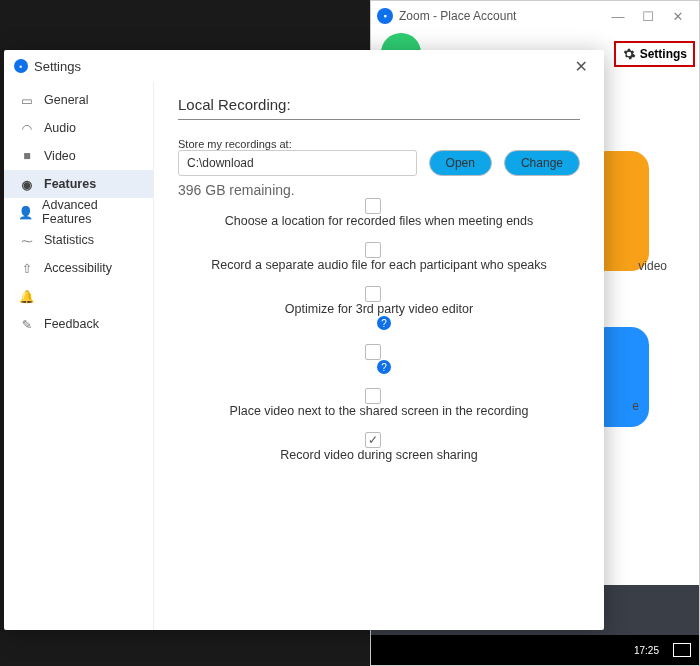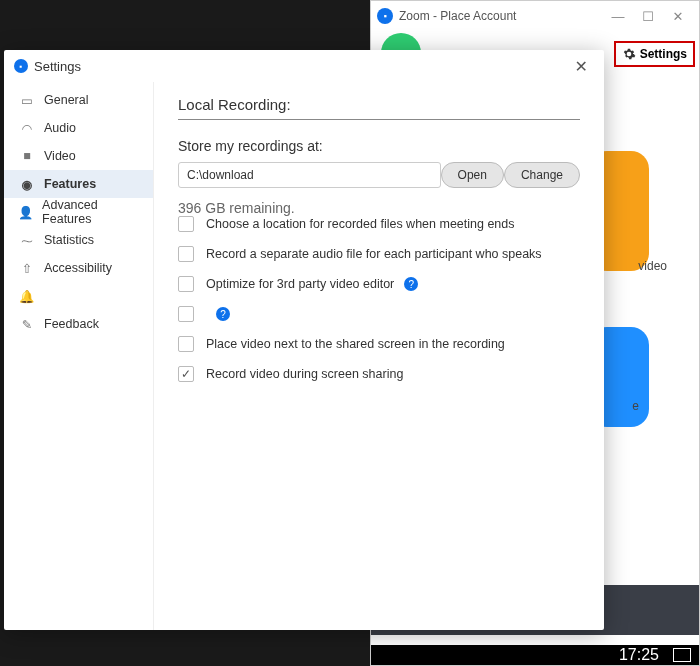--- a/index.html
+++ b/index.html
@@ -23,21 +23,21 @@
   }
   .settings-pill svg { margin-right:4px; }
   .green-blob { position:absolute; top:2px; left:10px; width:40px;height:40px;background:#2ecc71;border-radius:50%;}
   .orange-blob { position:absolute; top:120px; right:50px; width:60px;height:120px;background:#f7a018;border-radius:18px;}
   .orange-label { position:absolute; top:228px; right:32px; font-size:12px; color:#444;}
   .blue-blob { position:absolute; top:296px; right:50px; width:60px;height:100px;background:#1f8fff;border-radius:18px;}
   .blue-label { position:absolute; top:368px; right:60px; font-size:12px; color:#444;}
   .zoom-footer { position:absolute; bottom:30px; left:0; right:0; height:50px; background:#3a3e47; display:flex; justify-content:center; align-items:center; }
   .zoom-footer .chat-item { color:#cfd3db; font-size:10px; text-align:center; }
   .zoom-footer .chat-item .bubble { font-size:18px; line-height:1; }
-  .taskbar { position:absolute; bottom:0; left:0; right:0; height:20px; background:#000; display:flex; align-items:center; justify-content:flex-end; color:#fff; font-size:16px; padding-right:8px;}
+  .taskbar { position:absolute; bottom:0; left:0; right:0; height:30px; background:#000; display:flex; align-items:center; justify-content:flex-end; color:#fff; font-size:10px; padding-right:8px;}
   .taskbar .clock { margin-right:10px; }
   .taskbar .tray { width:18px; height:14px; border:1px solid #fff; margin-left:4px;}
 
   
   .settings-window {
     position:absolute; top:50px; left:4px; width:600px; height:580px;
     background:#fff; box-shadow:0 4px 24px rgba(0,0,0,.3); border-radius:2px;
     display:flex; flex-direction:column;
   }
   .settings-header {
@@ -52,32 +52,32 @@
     display:flex; align-items:center; height:28px; padding:0 14px; font-size:12.5px; color:#333;
     cursor:pointer;
   }
   .sidebar-item.active { background:#e7eef7; font-weight:600; }
   .sidebar-item .sicon { width:18px; display:flex; justify-content:center; margin-right:8px; color:#777;}
   .sidebar-item.active .sicon { color:#444; }
 
   .content { flex:1; padding:14px 24px 10px 24px; color:#333;}
   .content h2 { font-size:15px; font-weight:400; margin-bottom:6px;}
   .content hr { border:none; border-top:1px solid #888; margin-bottom:18px;}
-  .store-label { font-size:14px; color:#333; margin-bottom:8px;}
-  .path-row { display:flex; gap:0; align-items:flex-end; margin-bottom:12px;}
+  .store-label { font-size:11px; color:#333; }
+  .path-row { display:flex; gap:12px; align-items:flex-end; margin-bottom:6px;}
   .path-input {
     flex:1; height:26px; border:1px solid #ccc; border-radius:3px; padding:0 8px;
     font-size:12px; color:#333; background:#fff;
   }
   .pill-btn {
     height:26px; padding:0 16px; border:1px solid #bbb; border-radius:14px;
-    background:#e5e5e5; font-size:12px; cursor:pointer; color:#333;
+    background:#0ea5e9; font-size:12px; cursor:pointer; color:#333;
   }
   .remaining { font-size:14px; color:#666; }
-  .chk-row { display:flex; align-items:center; margin-bottom:14px; font-size:12.5px; color:#333;}
+  .chk-row { display:flex; align-items:center; margin-bottom:14px; font-size:12.5px; color:#333;flex-direction:column;}
   .chk {
     width:16px; height:16px; border:1px solid #bbb; border-radius:2px; margin-right:12px;
     display:flex; align-items:center; justify-content:center; background:#fff; cursor:pointer;
   }
   .chk.checked::after { content:"✓"; font-size:12px; color:#555; }
   .help-icon { width:14px;height:14px;border-radius:50%;background:#0e71eb;color:#fff;font-size:10px;display:inline-flex;align-items:center;justify-content:center;margin-left:10px;cursor:pointer;}
 </style>
 </head>
 <body>
 

